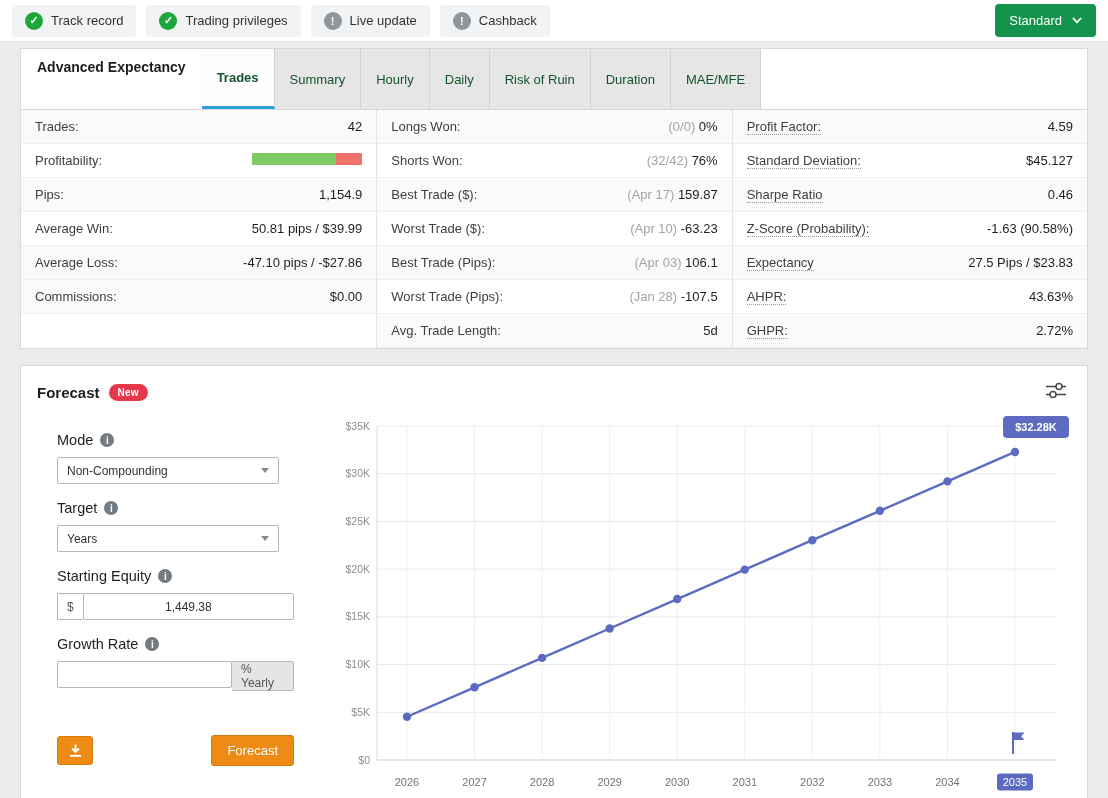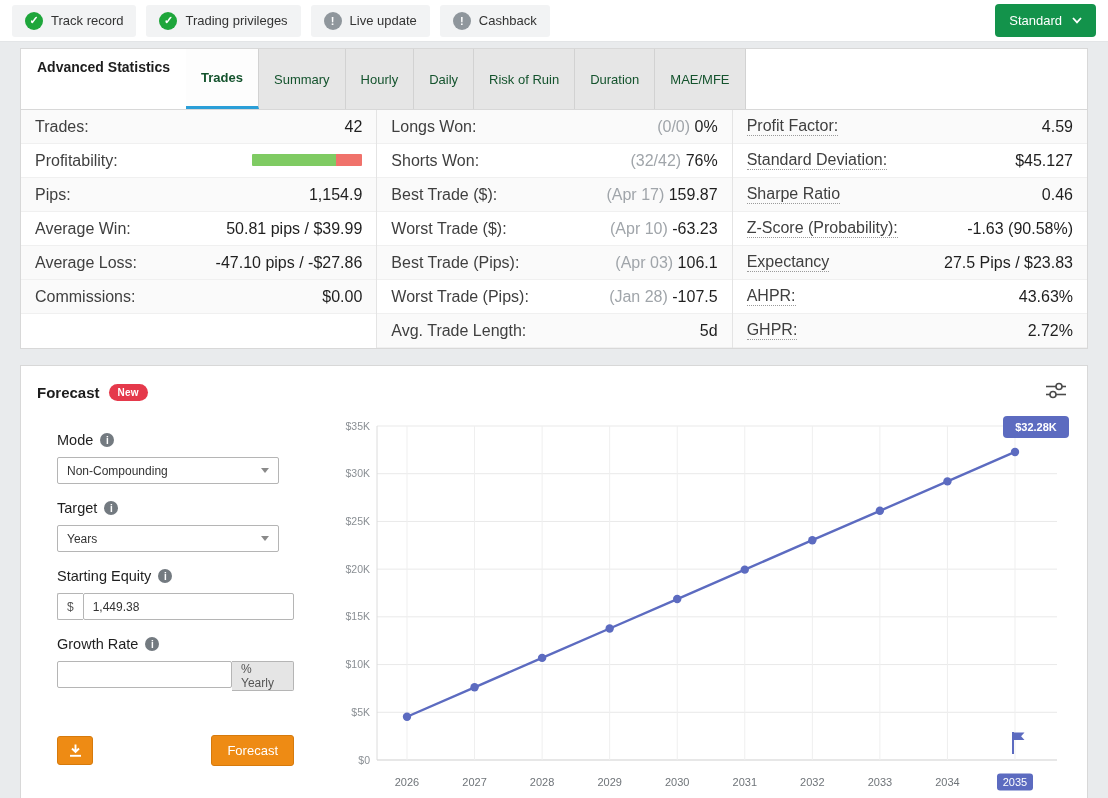--- a/index.html
+++ b/index.html
@@ -52,21 +52,21 @@
   }
   .tab:first-of-type { border-left: 1px solid #d2d2d2; }
   .tab.active {
     background: #fdfdfd; font-weight: bold;
     border-bottom: 3px solid #2b9fd8;
   }
   .stats-grid { display: grid; grid-template-columns: 1fr 1fr 1fr; }
   .stats-col + .stats-col { border-left: 1px solid #e4e4e4; }
   .stat-row {
     display: flex; justify-content: space-between; align-items: center;
-    padding: 0 14px; height: 34px; font-size: 16px;
+    padding: 0 14px; height: 34px; font-size: 13px;
     border-bottom: 1px solid #f0f0f0;
   }
   .stat-row.shade { background: #fafafa; }
   .stat-label { color: #3f3f3f; }
   .stat-label.dotted { border-bottom: 1px dotted #9b9b9b; cursor: help; }
   .stat-value { color: #1f1f1f; text-align: right; white-space: nowrap; }
   .muted { color: #a0a5aa; }
   .profit-bar { display: inline-flex; width: 110px; height: 12px; overflow: hidden; border-radius: 1px; }
   .bar-seg { display: inline-block; height: 100%; }
 
@@ -100,21 +100,21 @@
     background: #fff; display: flex; align-items: center; justify-content: space-between;
     padding: 4px 9px; font-size: 12px; color: #333; cursor: pointer;
   }
   .caret { width: 0; height: 0; border-left: 4px solid transparent; border-right: 4px solid transparent; border-top: 5px solid #8a8a8a; }
   .text-input {
     width: 237px; height: 27px; border: 1px solid #b5b5b5; border-radius: 2px;
     padding: 0 9px; font-size: 12px; color: #333;
     font-family: "Liberation Sans", sans-serif;
   }
   .input-group { display: flex; width: 237px; }
-  .input-group .text-input { flex: 1; width: auto; }
+  .input-group .text-input { flex: 1; width: auto; text-align: center; }
   .affix {
     border: 1px solid #b5b5b5; display: flex; align-items: center;
     padding: 0 9px; font-size: 12px; color: #555; background: #fff;
   }
   .affix.prefix { border-right: none; border-radius: 2px 0 0 2px; }
   .affix.suffix { border-left: none; background: #e5e5e5; border-radius: 0 2px 2px 0; }
   .mt8 { margin-top: 8px; }
   .form-buttons { display: flex; justify-content: space-between; align-items: center; width: 237px; margin-top: 44px; }
   .download-btn {
     width: 36px; height: 29px; background: #ee8b14; border: 1px solid #d67a0c;
@@ -153,21 +153,21 @@
   <button class="premium-btn">
     <span>Standard</span>
     <svg width="10" height="7" viewBox="0 0 10 7">
       <path d="M1 1 L5 5.4 L9 1" stroke="#fff" stroke-width="1.8" fill="none"></path>
     </svg>
   </button>
 </header>
 
 <section class="stats-card">
   <div class="tab-row">
-    <div class="section-tab">Advanced Statistics</div>
+    <div class="section-tab">Advanced Expectancy</div>
   <div class="tab active">Trades</div>
       <div class="tab">Summary</div>
       <div class="tab">Hourly</div>
       <div class="tab">Daily</div>
       <div class="tab">Risk of Ruin</div>
       <div class="tab">Duration</div>
       <div class="tab">MAE/MFE</div>
     </div>
   <div class="stats-grid">
     <div class="stats-col">

